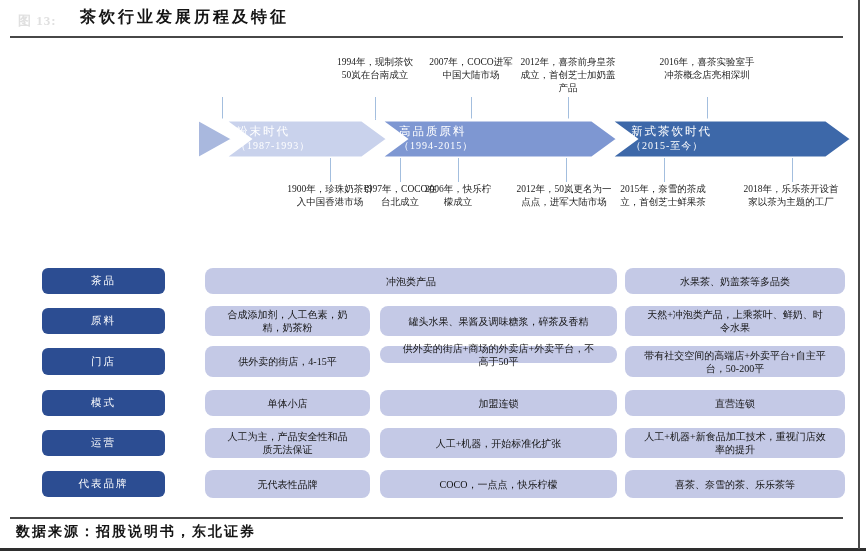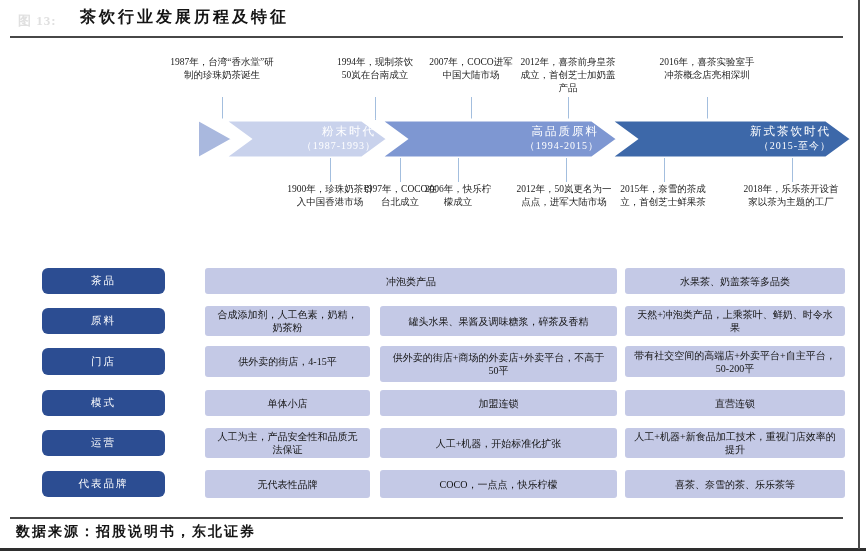--- a/index.html
+++ b/index.html
@@ -5,42 +5,41 @@
   html,body{margin:0;padding:0;background:#ffffff;}
   .page{position:relative;width:866px;height:552px;background:#ffffff;overflow:hidden;
         font-family:"Liberation Serif","DejaVu Serif",serif;color:#111;}
   .fig-num{position:absolute;left:18px;top:12px;font-size:13px;font-weight:bold;color:#e0e0e0;letter-spacing:1px;}
   .title{position:absolute;left:80px;top:7px;font-size:16px;font-weight:bold;color:#141414;letter-spacing:3px;}
   .rule{position:absolute;background:#474747;}
   .title-rule{left:10px;top:36px;width:833px;height:2px;}
   .evt{position:absolute;font-size:9.5px;line-height:1.35;text-align:center;color:#1c1c1c;}
   .conn{position:absolute;width:1px;background:#a3bede;}
   .band-svg{position:absolute;left:0;top:0;pointer-events:none;}
-  .era-label{position:absolute;top:124px;height:34px;text-align:right;color:#ffffff;}
+  .era-label{position:absolute;top:124px;height:34px;text-align:left;color:#ffffff;}
   .era-name{font-size:11.5px;letter-spacing:2px;line-height:15px;}
   .era-period{font-size:10px;letter-spacing:1px;line-height:14px;}
   .rowlabel{position:absolute;left:42px;width:123px;background:#2c4d92;border-radius:6px;
             color:#fff;font-size:10.5px;letter-spacing:2px;display:flex;align-items:center;justify-content:center;}
-  .cell{position:absolute;background:#c4c9e6;border-radius:3px;font-size:10px;line-height:1.3;
-        color:#141414;display:flex;align-items:center;justify-content:center;text-align:center;padding:1px 8px;box-sizing:border-box;}
+  .cell{position:absolute;background:#c4c9e6;border-radius:8px;font-size:10px;line-height:1.3;
+        color:#141414;display:flex;align-items:center;justify-content:center;text-align:center;padding:1px 18px;box-sizing:border-box;}
   .source-rule{left:10px;top:517px;width:833px;height:2px;}
   .source-text{position:absolute;left:16px;top:523px;font-size:14px;font-weight:bold;letter-spacing:2px;color:#141414;}
   .bottom-border{position:absolute;left:0;top:548px;width:866px;height:3px;background:#2e2e2e;}
   .right-border{position:absolute;left:858px;top:0;width:2px;height:549px;background:#4a4a4a;}
 </style>
 </head>
 <body>
 
 <div class="page">
 
   <div class="fig-num">图 13:</div>
   <div class="title">茶饮行业发展历程及特征</div>
   <div class="rule title-rule"></div>
 
-  <div class="evt" style="left:168px;top:56px;width:108px">1987年，台湾“香水堂”研制的珍珠奶茶诞生</div>
   <div class="evt" style="left:333px;top:56px;width:84px">1994年，现制茶饮50岚在台南成立</div>
   <div class="evt" style="left:427px;top:56px;width:88px">2007年，COCO进军中国大陆市场</div>
   <div class="evt" style="left:518px;top:56px;width:100px">2012年，喜茶前身皇茶成立，首创芝士加奶盖产品</div>
   <div class="evt" style="left:657px;top:56px;width:100px">2016年，喜茶实验室手冲茶概念店亮相深圳</div>
 
   <div class="conn" style="left:222px;top:97px;height:23px"></div>
   <div class="conn" style="left:375px;top:97px;height:23px"></div>
   <div class="conn" style="left:471px;top:97px;height:23px"></div>
   <div class="conn" style="left:568px;top:97px;height:23px"></div>
   <div class="conn" style="left:707px;top:97px;height:23px"></div>
@@ -83,21 +82,21 @@
   <div class="cell" style="left:205px;top:268px;width:412px;height:26px">冲泡类产品</div>
   <div class="cell" style="left:625px;top:268px;width:220px;height:26px">水果茶、奶盖茶等多品类</div>
 
   <div class="rowlabel" style="top:308px;height:26px">原料</div>
   <div class="cell" style="left:205px;top:306px;width:165px;height:30px">合成添加剂，人工色素，奶精，奶茶粉</div>
   <div class="cell" style="left:380px;top:306px;width:237px;height:30px">罐头水果、果酱及调味糖浆，碎茶及香精</div>
   <div class="cell" style="left:625px;top:306px;width:220px;height:30px">天然+冲泡类产品，上乘茶叶、鲜奶、时令水果</div>
 
   <div class="rowlabel" style="top:348px;height:27px">门店</div>
   <div class="cell" style="left:205px;top:346px;width:165px;height:31px">供外卖的街店，4-15平</div>
-  <div class="cell" style="left:380px;top:346px;width:237px;height:36px">供外卖的街店+商场的外卖店+外卖平台，不高于50平</div>
+  <div class="cell" style="left:380px;top:346px;width:237px;height:17px">供外卖的街店+商场的外卖店+外卖平台，不高于50平</div>
   <div class="cell" style="left:625px;top:346px;width:220px;height:31px">带有社交空间的高端店+外卖平台+自主平台，50-200平</div>
 
   <div class="rowlabel" style="top:390px;height:26px">模式</div>
   <div class="cell" style="left:205px;top:390px;width:165px;height:26px">单体小店</div>
   <div class="cell" style="left:380px;top:390px;width:237px;height:26px">加盟连锁</div>
   <div class="cell" style="left:625px;top:390px;width:220px;height:26px">直营连锁</div>
 
   <div class="rowlabel" style="top:430px;height:26px">运营</div>
   <div class="cell" style="left:205px;top:428px;width:165px;height:30px">人工为主，产品安全性和品质无法保证</div>
   <div class="cell" style="left:380px;top:428px;width:237px;height:30px">人工+机器，开始标准化扩张</div>

